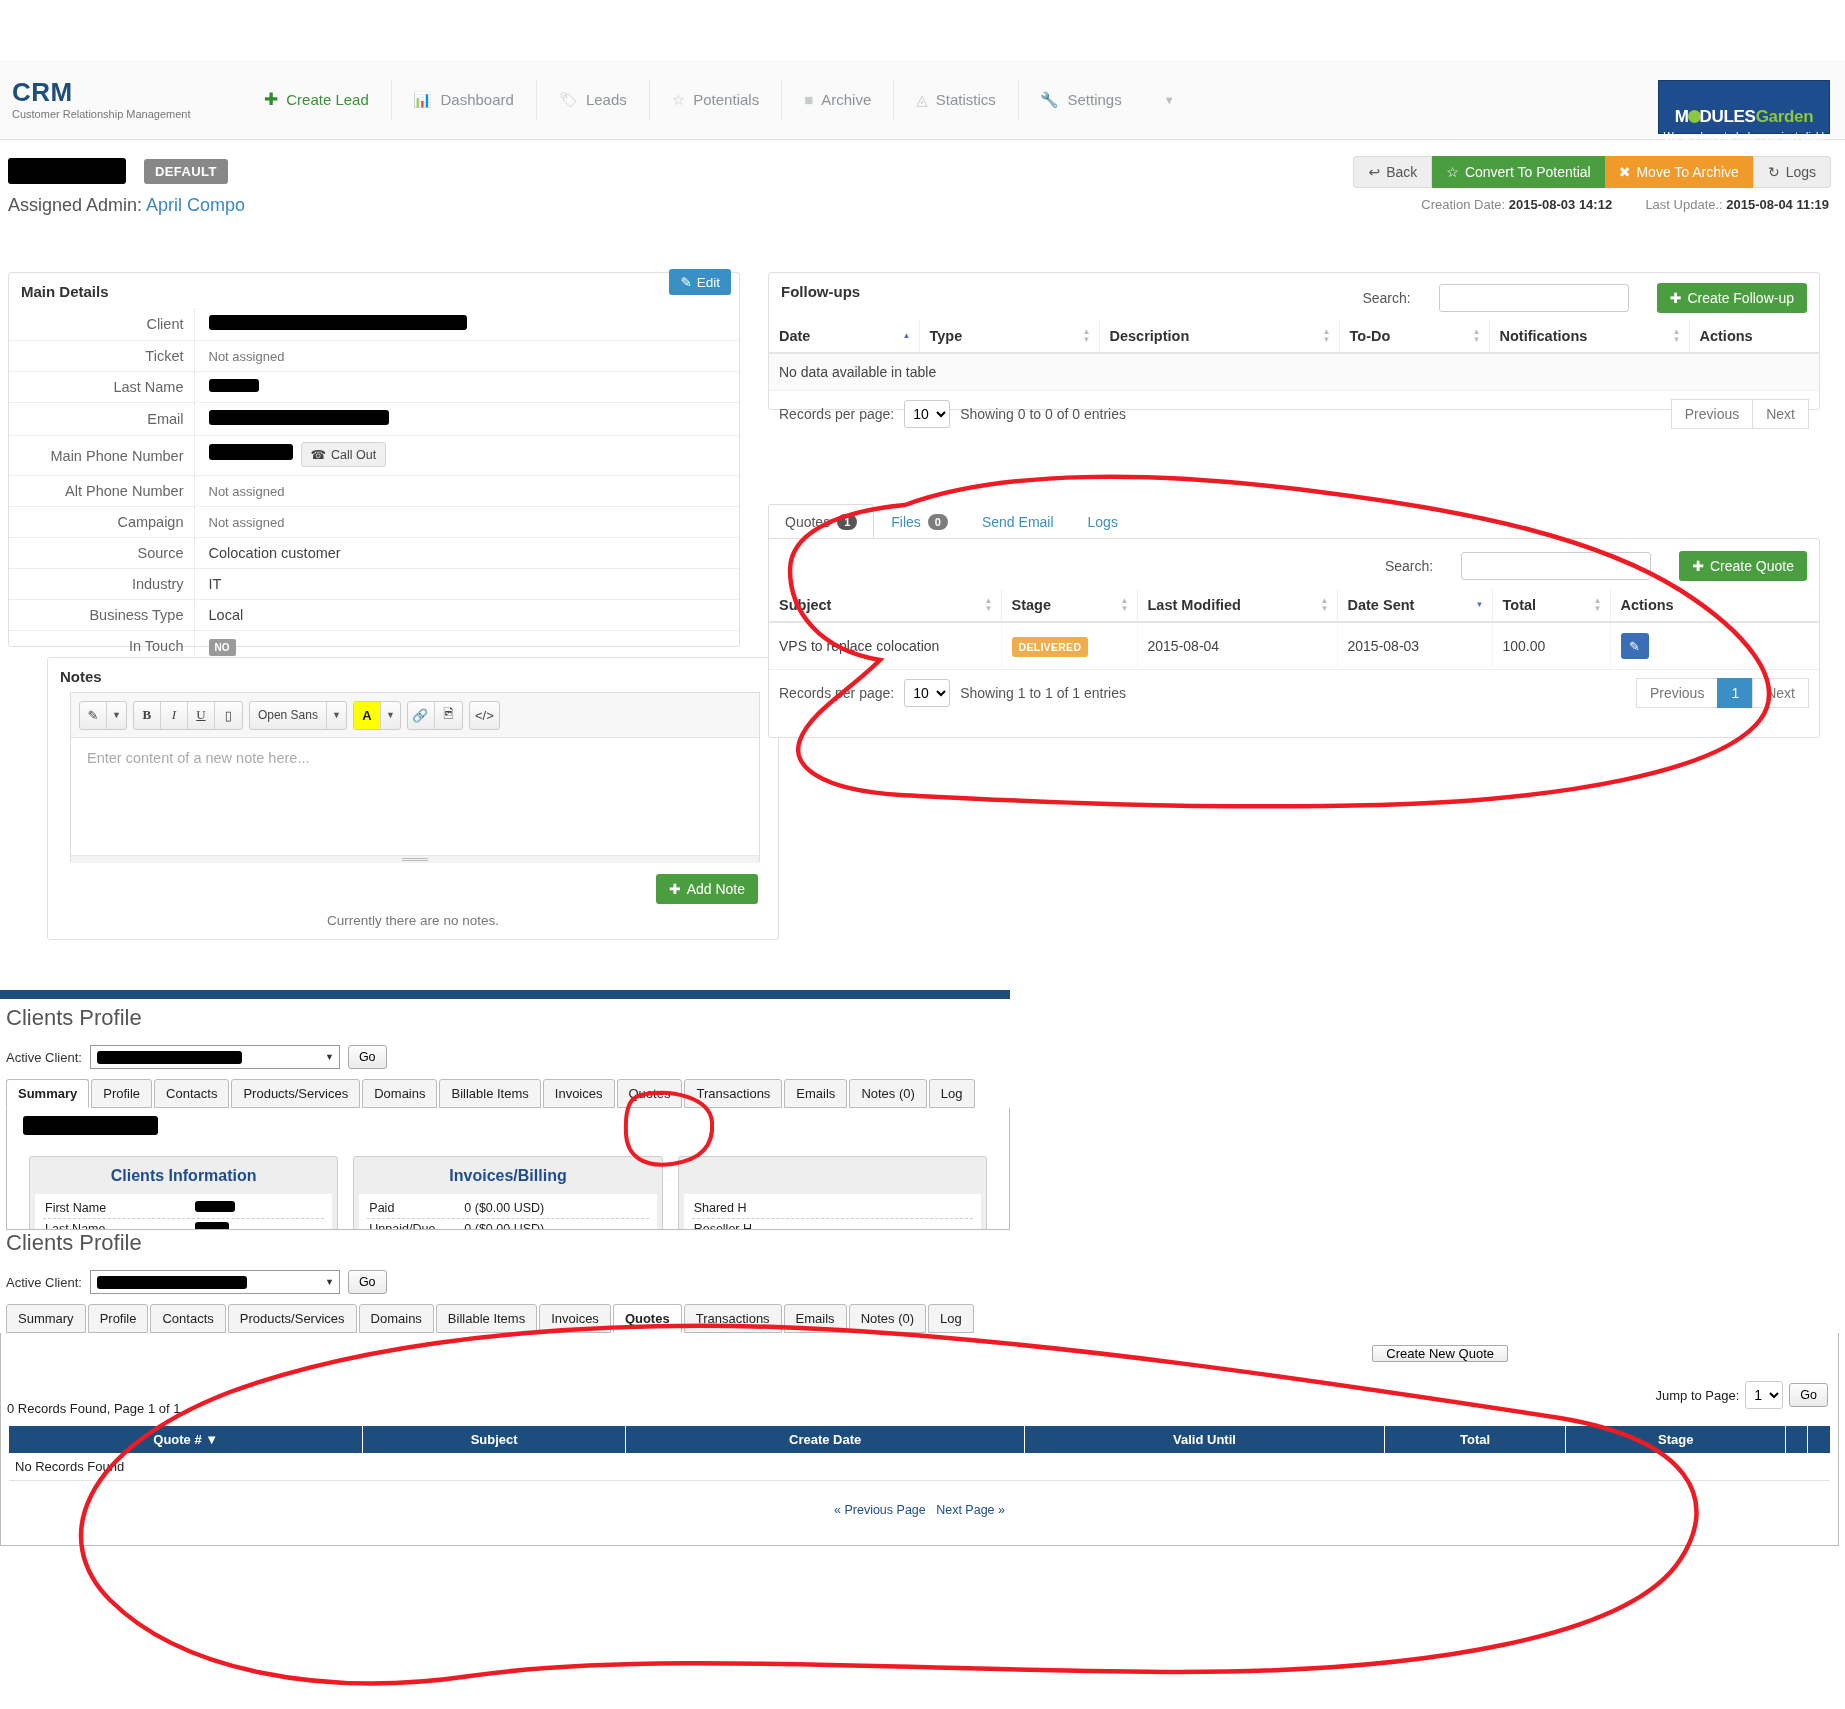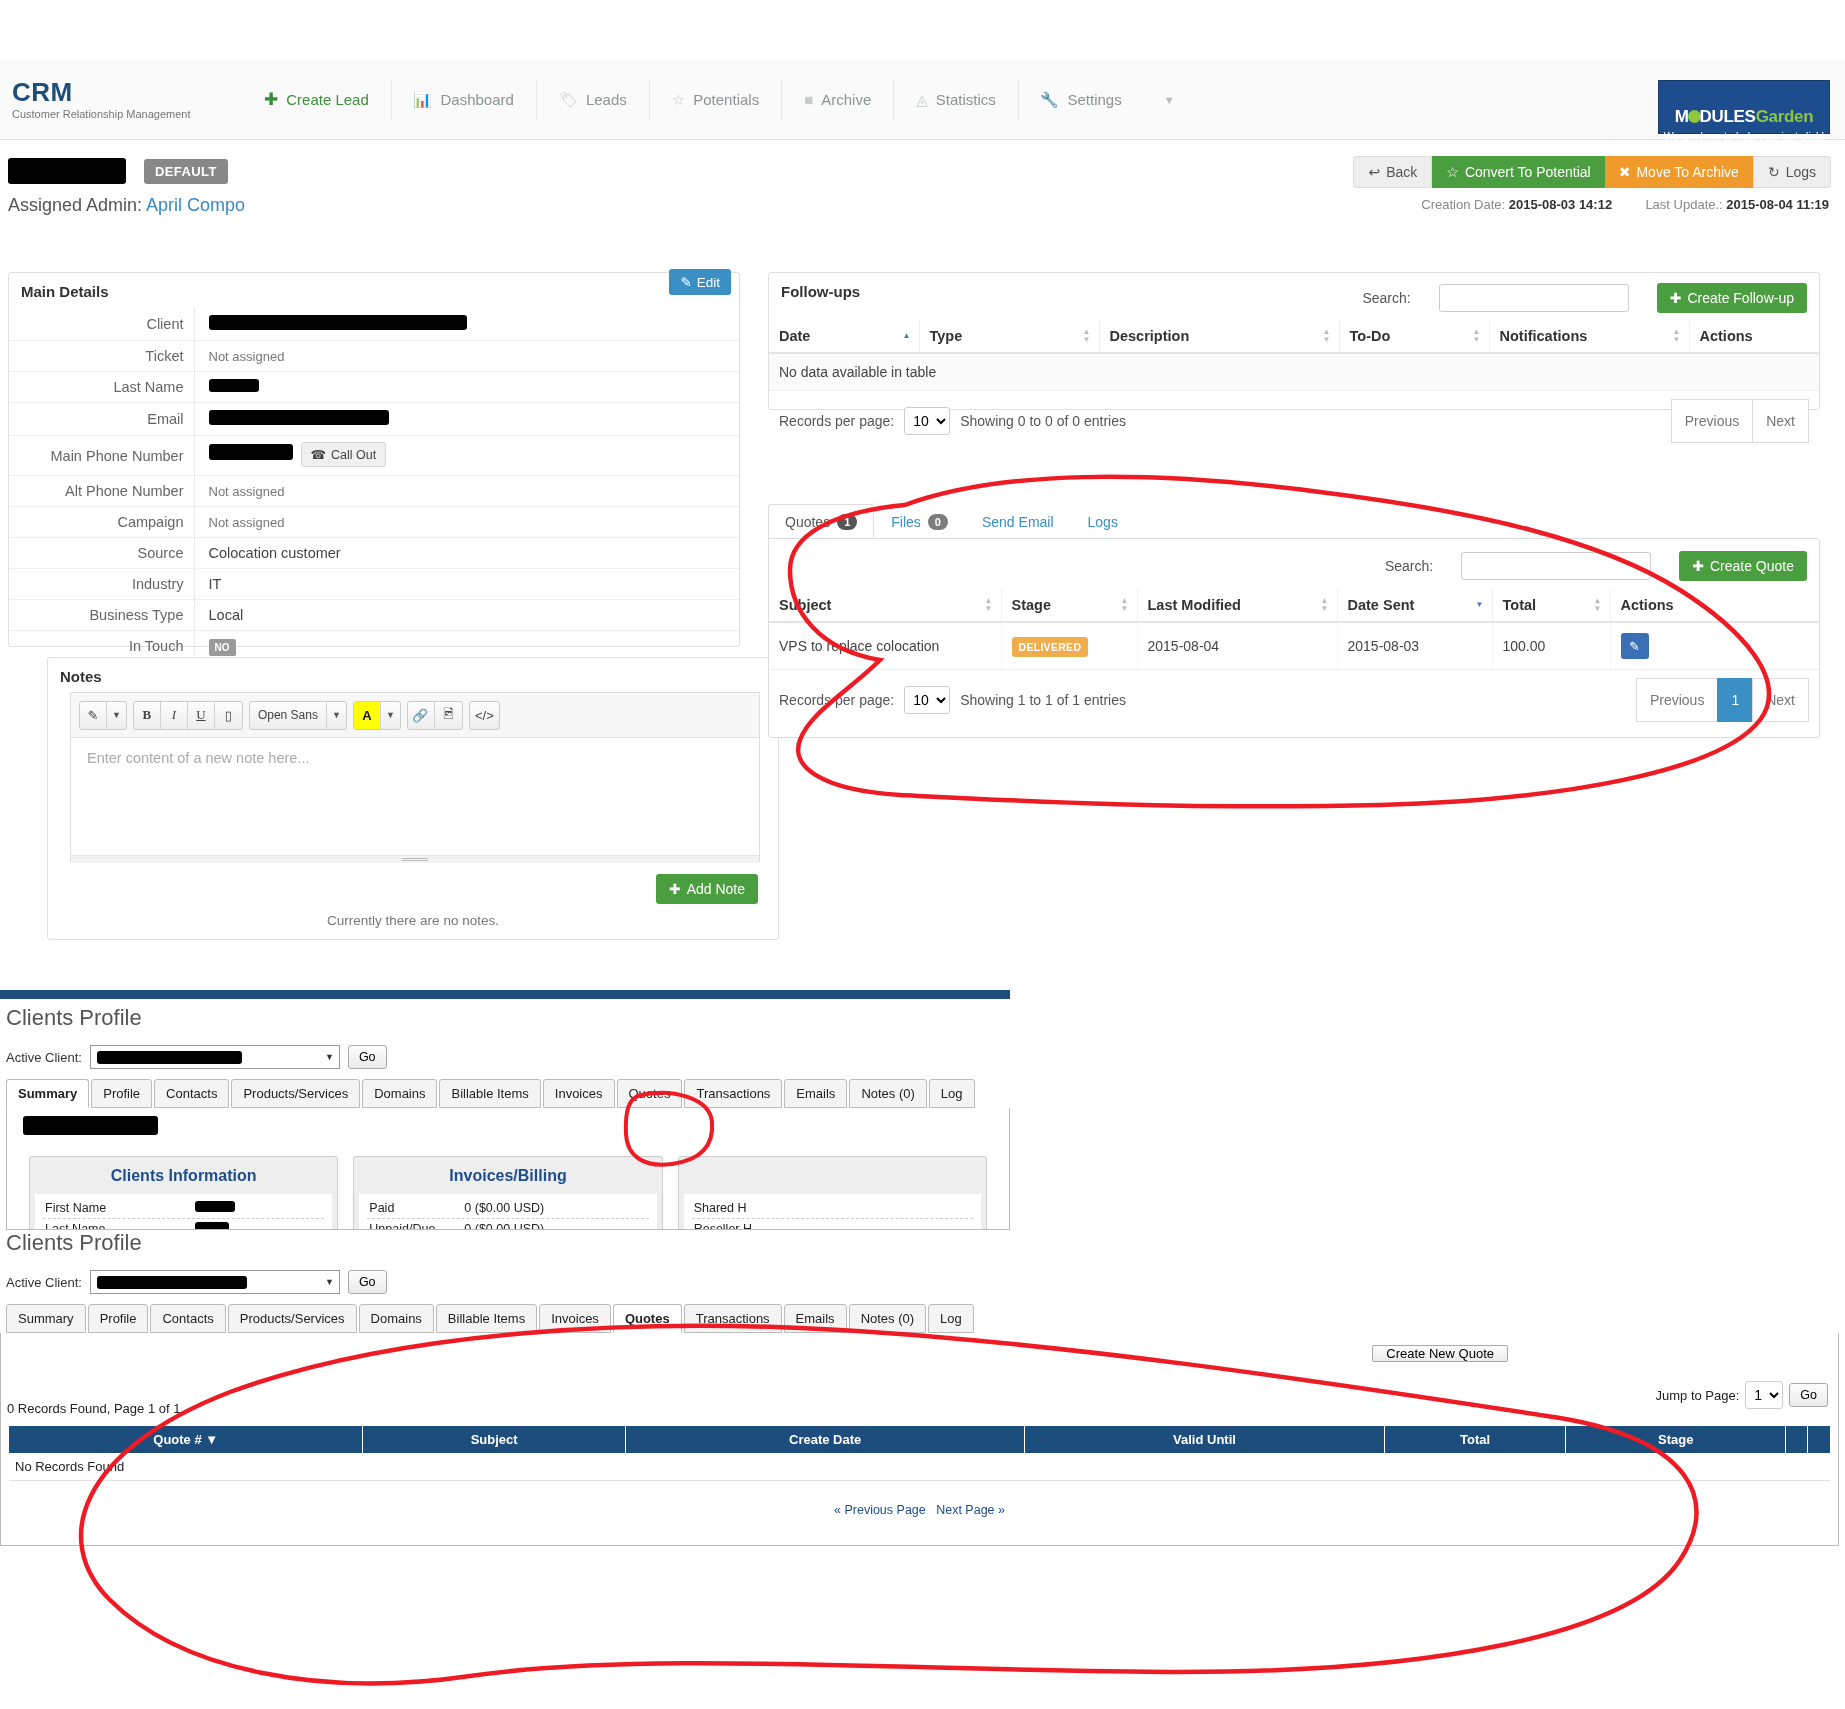--- a/index.html
+++ b/index.html
@@ -163,21 +163,21 @@
   .sortarrows { position:absolute; right:8px; top:50%; transform:translateY(-50%);
                 font-size:8px; color:#bbb; line-height:8px; }
   .sortarrows .on { color:#4a76b8; }
   .dt-foot { display:flex; align-items:center; gap:10px; font-size:14px; color:#555; padding:8px 10px; }
   .dt-foot select, .mini-select {
     height:28px; border:1px solid #ccc; border-radius:3px; background:#fff;
     font-size:14px; font-family:"Liberation Sans", sans-serif; padding:0 4px;
   }
   .pager { margin-left:auto; display:flex; }
   .pager .pg {
-    border:1px solid #ddd; padding:13px 13px; font-size:14px; color:#777;
+    border:1px solid #ddd; padding:6px 13px; font-size:14px; color:#777;
     background:#fff; cursor:pointer; margin-left:-1px;
   }
   .pager .pg.active { background:#3a8fc4; color:#fff; border-color:#3a8fc4; }
   .empty-row td { color:#555; background:#fafafa; font-size:14px; }
 
   
   #quotes-wrap { position:absolute; left:768px; top:500px; width:1052px; height:240px; }
   #qtabs { display:flex; align-items:flex-end; height:38px; }
   .qtab {
     display:flex; align-items:center; gap:7px; padding:9px 16px; font-size:14px;

